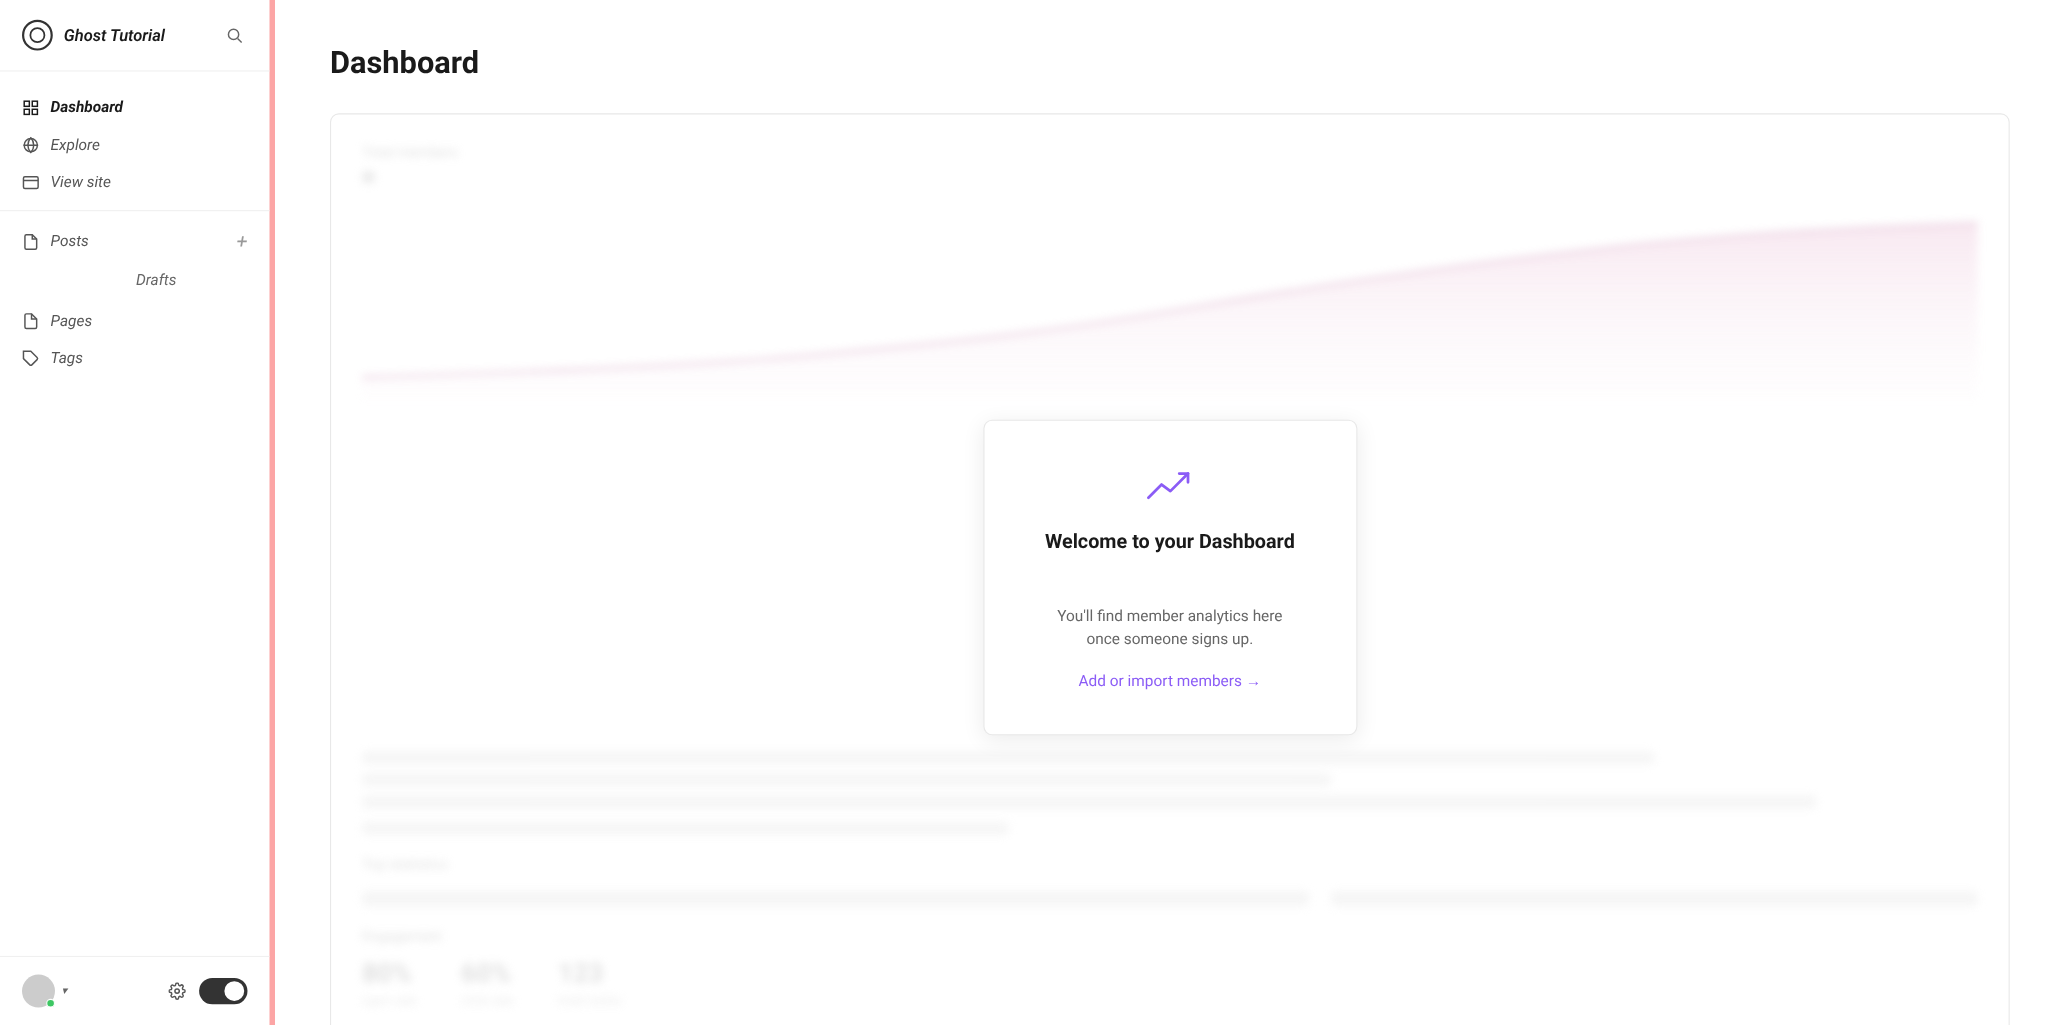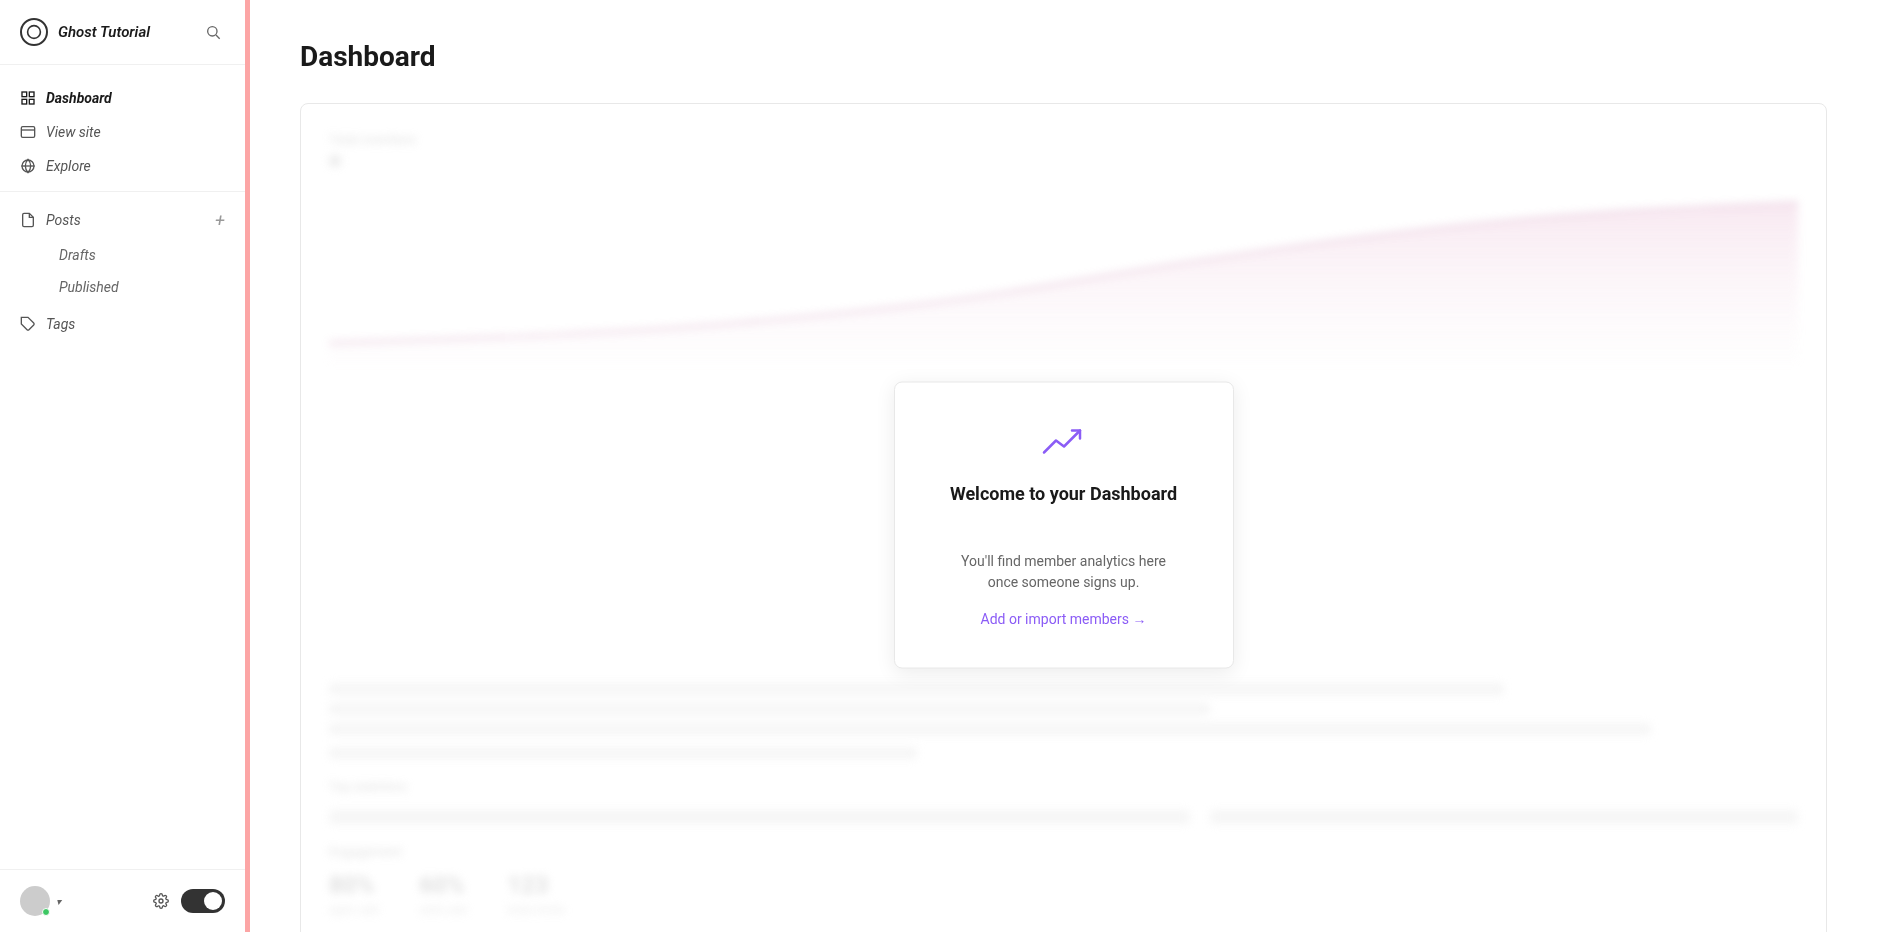--- a/index.html
+++ b/index.html
@@ -92,20 +92,21 @@
     }
 
     .nav-item svg {
       width: 16px;
       height: 16px;
       flex-shrink: 0;
     }
 
     .nav-section {
       margin-bottom: 4px;
+      text-align: center;
     }
 
     .nav-section-header {
       display: flex;
       align-items: center;
       justify-content: space-between;
       padding: 9px 20px;
       cursor: pointer;
       color: #555;
       font-size: 14px;
@@ -372,56 +373,60 @@
         <rect x="3" y="3" width="7" height="7"></rect>
           <rect x="14" y="3" width="7" height="7"></rect>
         <rect x="3" y="14" width="7" height="7"></rect>
           <rect x="14" y="14" width="7" height="7"></rect>
       </svg>
       <span>Dashboard</span>
     </div>
 
     <div class="nav-item">
       <svg width="16" height="16" viewBox="0 0 24 24" fill="none" stroke="currentColor" stroke-width="2">
-        <rect x="2" y="4" width="20" height="16" rx="2"></rect>
-        <line x1="2" y1="9" x2="22" y2="9"></line>
-      </svg>
-      <span>View site</span>
-    </div>
-
-    <div class="nav-item">
-      <svg width="16" height="16" viewBox="0 0 24 24" fill="none" stroke="currentColor" stroke-width="2">
         <circle cx="12" cy="12" r="9"></circle>
         <line x1="2" y1="12" x2="22" y2="12"></line>
         <path d="M12 2a15 15 0 0 1 4 10 15 15 0 0 1-4 10 15 15 0 0 1-4-10 15 15 0 0 1 4-10z"></path>
       </svg>
       <span>Explore</span>
+    </div>
+
+    <div class="nav-item">
+      <svg width="16" height="16" viewBox="0 0 24 24" fill="none" stroke="currentColor" stroke-width="2">
+        <rect x="2" y="4" width="20" height="16" rx="2"></rect>
+        <line x1="2" y1="9" x2="22" y2="9"></line>
+      </svg>
+      <span>View site</span>
     </div>
 
     <div class="nav-divider"></div>
 
     <div class="nav-section">
       <div class="nav-section-header">
         <div class="left">
           <svg width="16" height="16" viewBox="0 0 24 24" fill="none" stroke="currentColor" stroke-width="2">
             <path d="M14 2H6a2 2 0 0 0-2 2v16a2 2 0 0 0 2 2h12a2 2 0 0 0 2-2V8z"></path>
             <polyline points="14,2 14,8 20,8"></polyline>
           </svg>
           <span>Posts</span>
         </div>
         <span style="color:#999;font-size:18px;cursor:pointer;">+</span>
       </div>
       <div class="nav-sub-item">
         <span>Drafts</span>
       </div>
-      <div class="nav-sub-item">
-        <span>Published</span>
-      </div>
-    </div>
-
+    </div>
+
+    <div class="nav-item">
+      <svg width="16" height="16" viewBox="0 0 24 24" fill="none" stroke="currentColor" stroke-width="2">
+        <path d="M13 2H6a2 2 0 0 0-2 2v16a2 2 0 0 0 2 2h12a2 2 0 0 0 2-2V9z"></path>
+        <polyline points="13,2 13,9 20,9"></polyline>
+      </svg>
+      <span>Pages</span>
+    </div>
 
     <div class="nav-item">
       <svg width="16" height="16" viewBox="0 0 24 24" fill="none" stroke="currentColor" stroke-width="2">
         <path d="M20.59 13.41l-7.17 7.17a2 2 0 0 1-2.83 0L2 12V2h10l8.59 8.59a2 2 0 0 1 0 2.82z"></path>
         <line x1="7" y1="7" x2="7.01" y2="7"></line>
       </svg>
       <span>Tags</span>
     </div>
 
   </nav>

